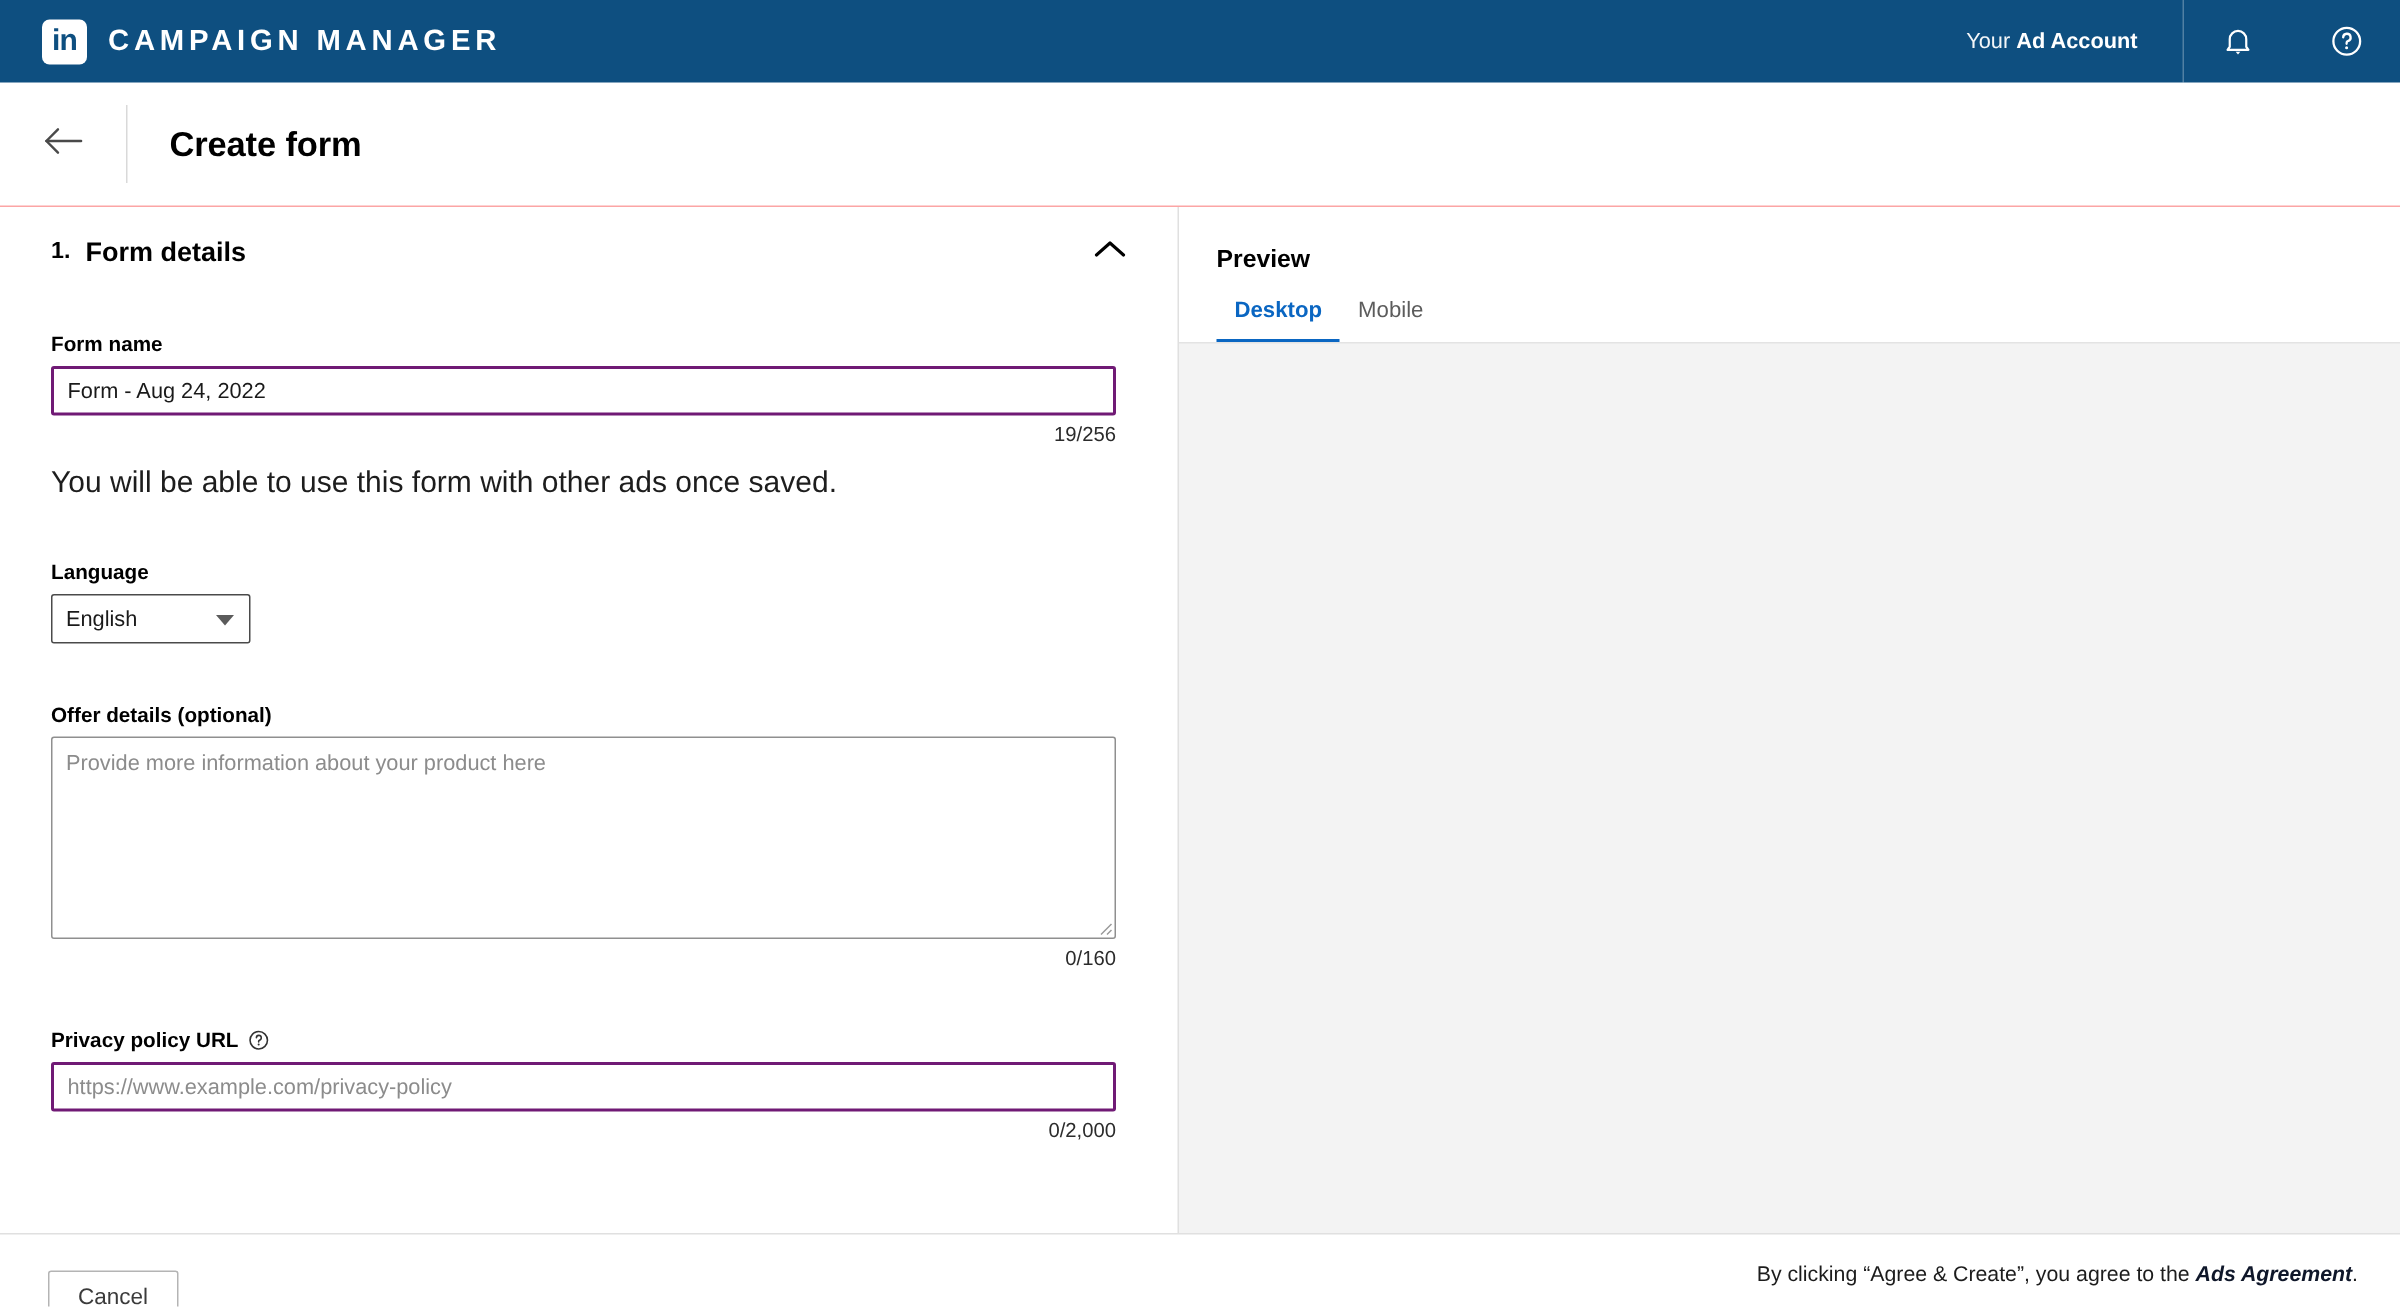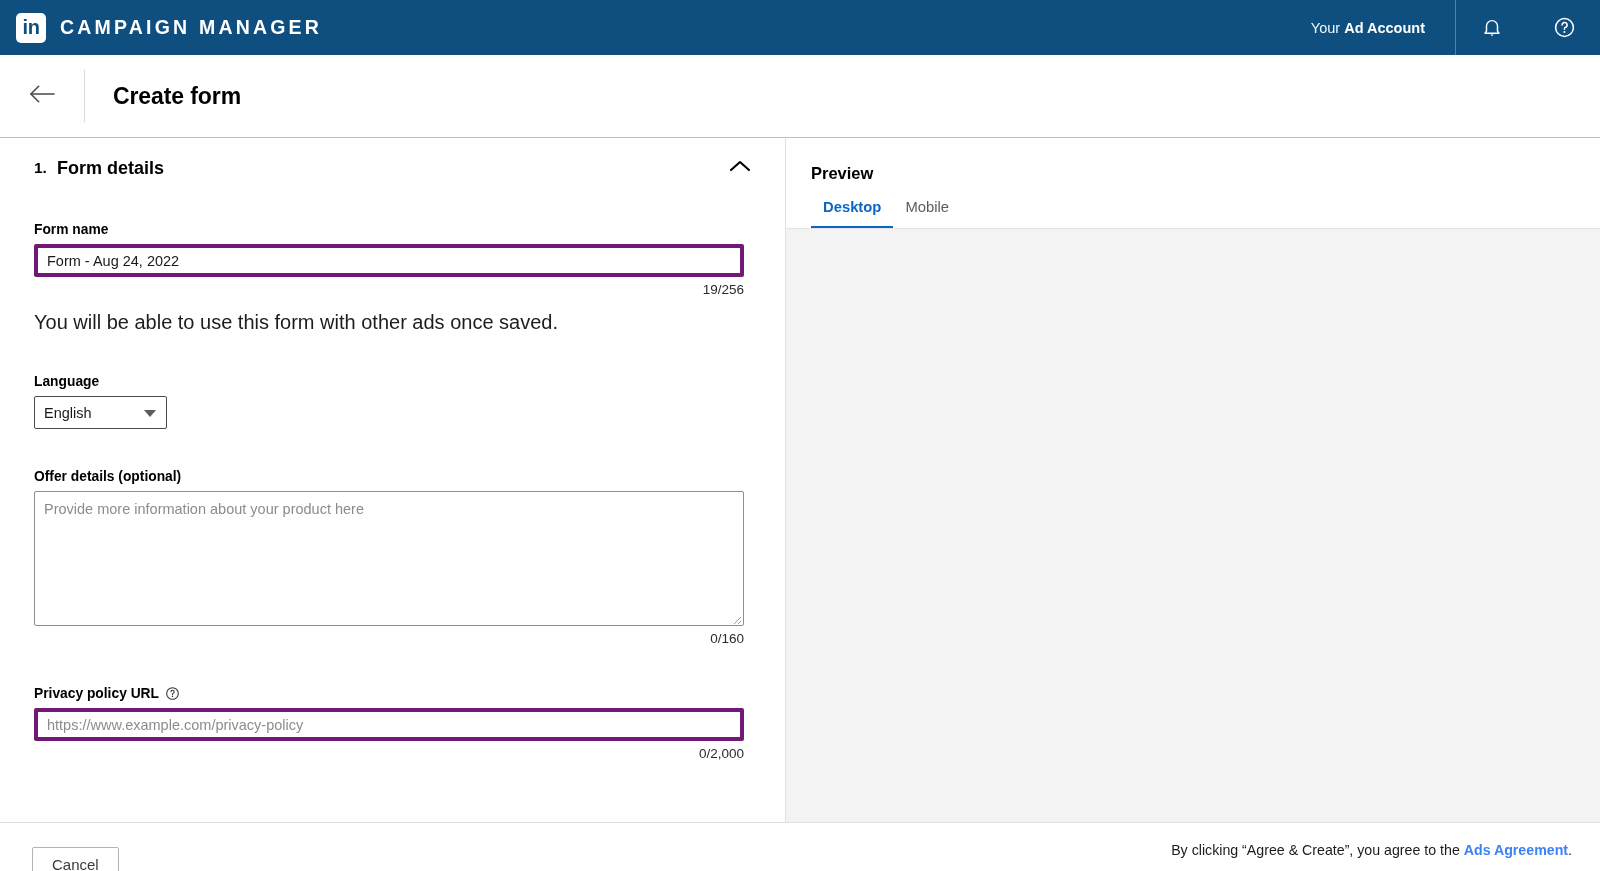--- a/index.html
+++ b/index.html
@@ -11,21 +11,21 @@
     font-family: "Liberation Sans", sans-serif;
     -webkit-font-smoothing: antialiased;
   }
 
   
   .topbar {
     height: 55px;
     background: #0e4f80;
     display: flex;
     align-items: center;
-    padding: 0 0 0 16px;
+    padding: 0 0 0 28px;
     position: relative;
   }
   .brand { display: flex; align-items: center; gap: 14px; }
   .li-logo {
     width: 30px; height: 30px;
     background: #ffffff;
     border-radius: 5px;
     display: flex; align-items: center; justify-content: center;
     font-weight: bold;
     font-size: 20px;
@@ -136,21 +136,21 @@
     display: flex;
     align-items: center;
     gap: 6px;
     margin-top: 40px;
   }
   .help-icon { display: inline-flex; vertical-align: middle; }
 
   .txt-input {
     width: 710px;
     height: 33px;
-    border: 4px solid #701a75;
+    border: 2px solid #701a75;
     border-radius: 2px;
     padding: 0 9px;
     font-size: 14.5px;
     font-family: "Liberation Sans", sans-serif;
     color: #1a1a1a;
     background: #fff;
     outline: none;
     display: block;
   }
   .txt-input::placeholder { color: #8c8c8c; }
@@ -279,23 +279,24 @@
   .footer-right {
     margin-left: auto;
     text-align: right;
     padding: 19px 28px 0 0;
   }
   .agree-note {
     font-size: 14.2px;
     color: #1c1c1c;
   }
   .agree-note a {
-    color: #3b82f6;
+    color: #0f172a;
     font-weight: bold;
     text-decoration: none;
+    font-style: italic;
   }
 </style>
 </head>
 <body>
 
 <div class="topbar">
   <div class="brand">
     <div class="li-logo">in</div>
     <div class="brand-text">CAMPAIGN MANAGER</div>
   </div>

